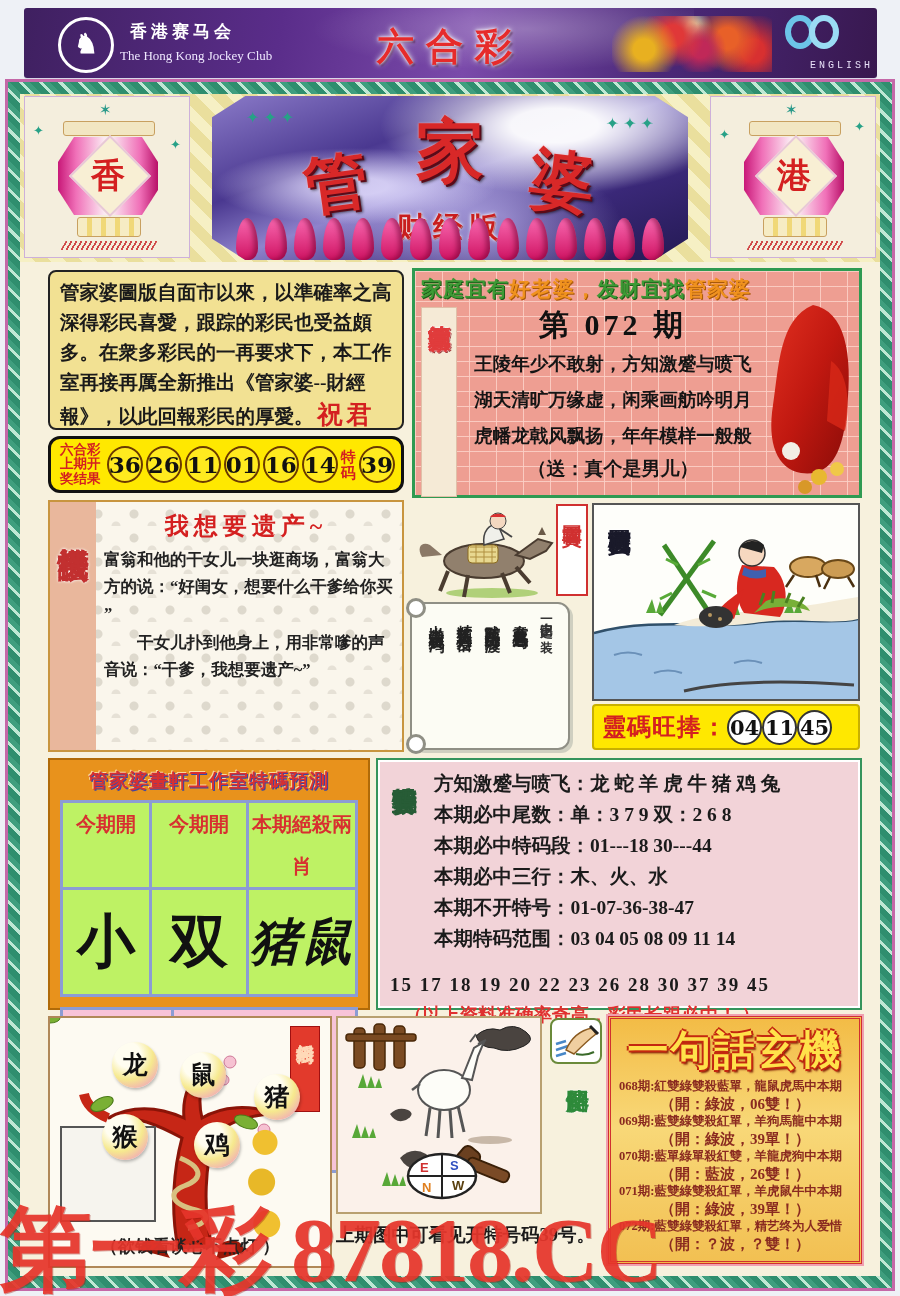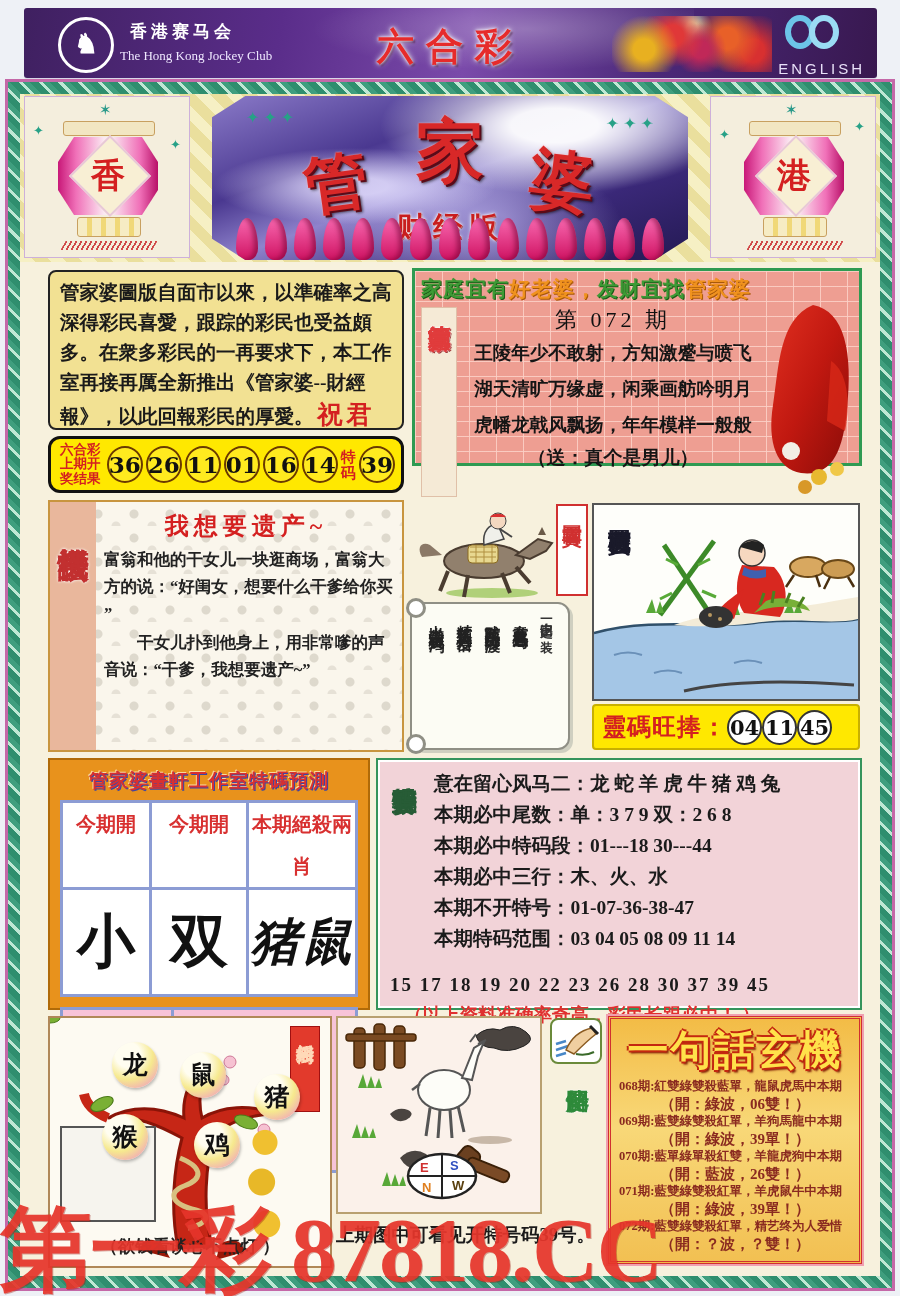--- a/index.html
+++ b/index.html
@@ -25,21 +25,21 @@
     background:
       radial-gradient(circle at 20% 60%,#e8b020 0 8%,transparent 26%),
       radial-gradient(circle at 38% 35%,#e03838 0 10%,transparent 30%),
       radial-gradient(circle at 55% 60%,#c02858 0 9%,transparent 28%),
       radial-gradient(circle at 72% 40%,#e86028 0 9%,transparent 28%),
       radial-gradient(circle at 88% 62%,#d83030 0 8%,transparent 26%),
       radial-gradient(circle at 50% 20%,rgba(255,255,180,.8) 0 6%,transparent 22%);}
   .brand-logo{right:28px;top:7px;width:64px;height:40px;}
   .brand-logo i{position:absolute;width:30px;height:34px;border:6px solid #6cc4e8;border-radius:50%;box-sizing:border-box;}
   .brand-logo i.b{left:24px;border-color:#9adcf4;}
-  .english{right:12px;top:52px;color:#e8e0f8;font-size:15px;letter-spacing:3px;font-family:Liberation Sans, sans-serif;}
+  .english{right:4px;top:52px;color:#e8e0f8;font-size:10px;letter-spacing:3px;font-family:Liberation Mono, monospace;}
 
   
   .frame{left:8px;top:82px;width:884px;height:1206px;box-sizing:border-box;background:#f7f1dd;
     border:12px solid #3f9e7e;
     border-image:repeating-linear-gradient(45deg,#2f8e6e 0 6px,#bfe8d4 6px 9px,#3f9e7e 9px 14px) 12;
     box-shadow:0 0 0 3px #c468a8;}
 
   
   .banner{left:20px;top:94px;width:860px;height:168px;
     background:repeating-linear-gradient(45deg,#f6f0c4 0 11px,#eadf9d 11px 22px);}
@@ -80,33 +80,33 @@
   .wish{color:#d42020;font-size:25px;font-weight:bold;letter-spacing:4px;}
 
   .draw-bar{left:48px;top:436px;width:356px;height:57px;background:#ffe800;border:3px solid #111;border-radius:12px;
     box-sizing:border-box;display:flex;align-items:center;padding:0 6px;gap:3px;}
   .draw-label{width:52px;color:#d42020;font-weight:bold;font-size:13.5px;line-height:14.5px;text-align:center;}
   .ball{width:37px;height:37px;border:2.5px solid #6a3a00;border-radius:50%;color:#111;font-size:23px;font-weight:bold;
     text-align:center;line-height:34px;background:rgba(255,255,255,.12);box-sizing:border-box;font-family:"DejaVu Serif",serif;}
   .tm-label{width:17px;color:#d42020;font-weight:bold;font-size:15px;line-height:16px;text-align:center;}
 
   
-  .proverb{left:412px;top:268px;width:450px;height:198px;box-sizing:border-box;border:3px solid #2f9a52;
+  .proverb{left:412px;top:268px;width:450px;height:230px;box-sizing:border-box;border:3px solid #2f9a52;
     background-color:#ee9e92;
     background-image:linear-gradient(rgba(252,208,198,.9) 1px,transparent 1px),linear-gradient(90deg,rgba(252,208,198,.9) 1px,transparent 1px);
     background-size:27px 15px;}
   .prov-head{left:6px;top:4px;width:430px;font-size:21px;font-weight:bold;letter-spacing:1px;font-family:"Liberation Sans",sans-serif;}
   .seg-green{color:#3d9a35;text-shadow:1px 1px 0 #1c5c18;}
   .seg-orange{color:#f0921e;text-shadow:1px 1px 0 #a85808;}
   .prov-side{left:6px;top:36px;width:34px;height:188px;background:#f5ead6;border:1px solid #e0c0a8;
     display:flex;justify-content:center;}
   .prov-side span{color:#e03c3c;font-size:23px;font-weight:bold;line-height:26px;
     text-shadow:0 0 2px #fff,1px 1px 0 #8a1010;}
   .prov-main{left:48px;top:34px;width:300px;text-align:center;}
-  .issue{font-size:22px;font-weight:normal;color:#111;letter-spacing:4px;}
+  .issue{font-size:30px;font-weight:bold;color:#111;letter-spacing:4px;}
   .poem-line{font-size:18.5px;font-weight:bold;color:#151515;line-height:36px;white-space:nowrap;}
   .gift{font-size:19px;font-weight:bold;color:#151515;margin-top:2px;}
   .robe{right:2px;top:30px;width:96px;height:196px;}
 
   
   .joke{left:48px;top:500px;width:356px;height:252px;box-sizing:border-box;border:2px solid #c8953f;background:#faf6ec;
     background-image:radial-gradient(circle at 12px 12px,rgba(150,140,125,.28) 4px,transparent 5px),
       radial-gradient(circle at 30px 24px,rgba(150,140,125,.2) 4px,transparent 5px);
     background-size:36px 24px;}
   .joke-side{left:0;top:0;width:46px;height:100%;background:#e9b79c;display:flex;justify-content:center;align-items:flex-start;padding-top:22px;box-sizing:border-box;}
@@ -137,21 +137,21 @@
   .lucky-label{color:#d42020;font-size:24px;font-weight:bold;letter-spacing:1px;}
   .lucky-ball{width:35px;height:35px;background:#fff;border:2px solid #333;border-radius:50%;color:#111;
     font-size:21px;font-weight:bold;text-align:center;line-height:32px;box-sizing:border-box;font-family:"DejaVu Serif",serif;}
 
   
   .pred{left:48px;top:758px;width:322px;height:252px;background:#e8921c;border:2px solid #b06a08;box-sizing:border-box;padding:8px 10px;}
   .pred-title{text-align:center;color:#d83030;font-size:19px;font-weight:bold;letter-spacing:1px;
     text-shadow:1px 1px 0 #3848a8,-1px -1px 0 #f8d8a0;}
   .pred-grid{margin-top:6px;background:#8c9cd4;border:3px solid #8c9cd4;display:grid;
     grid-template-columns:86px 94px 1fr;grid-auto-rows:auto;gap:3px;}
-  .pred-cell{background:#ffffff;text-align:center;}
+  .pred-cell{background:#bef264;text-align:center;}
   .pred-h{color:#d83030;font-size:20px;font-weight:bold;line-height:42px;}
   .pred-v{color:#111;font-size:58px;font-weight:bold;line-height:104px;}
   .pred-v.two{font-size:50px;letter-spacing:2px;font-style:italic;}
   .pick{margin-top:10px;background:#8c9cd4;border:3px solid #8c9cd4;display:grid;grid-template-columns:108px 1fr;gap:3px;}
   .pick-cell{background:#f7c3d8;display:flex;flex-direction:column;justify-content:center;align-items:center;}
   .pick-label{color:#111;font-size:28px;font-weight:bold;line-height:38px;letter-spacing:10px;}
   .pick-nums{color:#111;font-size:31px;font-weight:bold;line-height:40px;letter-spacing:5px;font-family:"DejaVu Serif",serif;}
 
   
   .direct{left:376px;top:758px;width:486px;height:252px;background:#f2d3d8;border:2px solid #35945c;box-sizing:border-box;
@@ -432,21 +432,21 @@
       <div class="pick-cell">
         <div class="pick-nums">01 16 17 20</div>
         <div class="pick-nums">24 25 38 41</div>
       </div>
     </div>
   </div>
 
   <div class="abs direct">
     <div class="abs direct-side vtext">管家婆直言特码</div>
     <div class="abs direct-lines">
-      <div class="dline">意在留心风马二：龙 蛇 羊 虎 牛 猪 鸡 兔</div>
+      <div class="dline">方知激蹙与喷飞：龙 蛇 羊 虎 牛 猪 鸡 兔</div>
       <div class="dline">本期必中尾数：单：3 7 9 双：2 6 8</div>
       <div class="dline">本期必中特码段：01---18  30---44</div>
       <div class="dline">本期必中三行：木、火、水</div>
       <div class="dline">本期不开特号：01-07-36-38-47</div>
       <div class="dline">本期特码范围：03 04 05 08 09 11 14</div>
       <div class="drange">15 17 18 19 20 22 23 26 28 30 37 39 45</div>
       <div class="dnote">（以上资料准确率奇高，彩民长跟必中！ ）</div>
     </div>
   </div>
 

